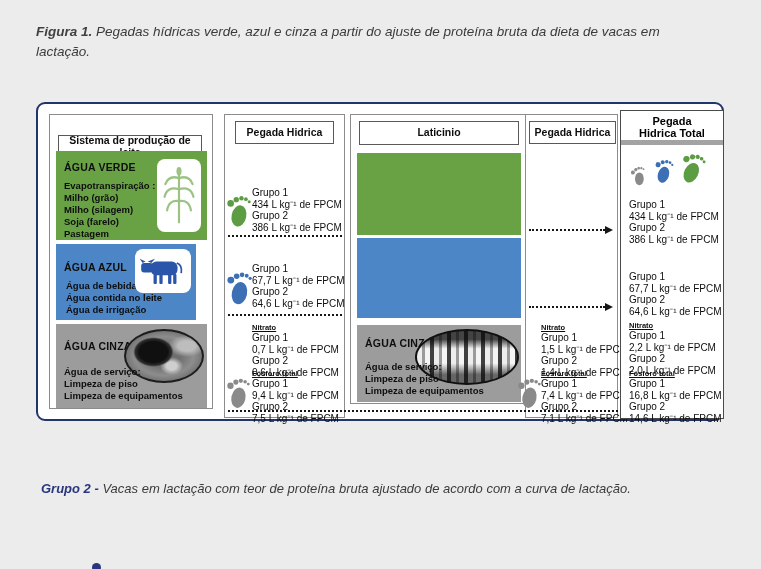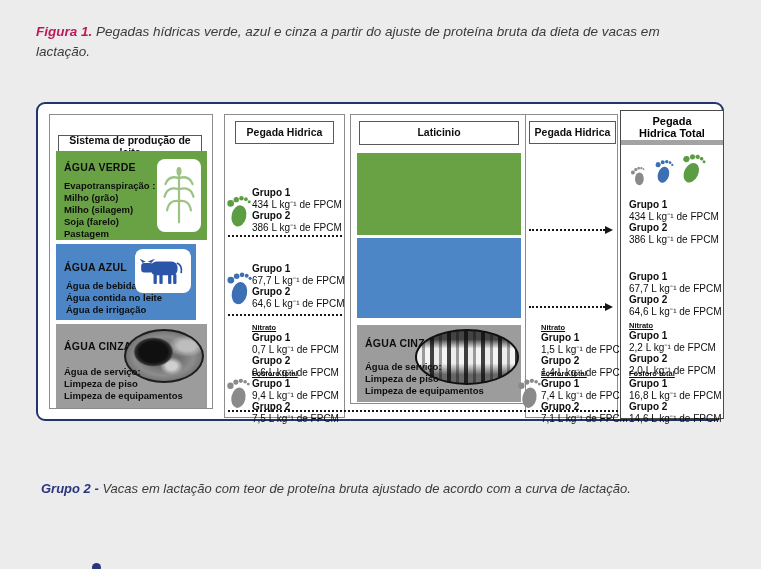--- a/index.html
+++ b/index.html
@@ -2,21 +2,21 @@
 <html><head>
 <meta charset="utf-8">
 <style>
   * { margin:0; padding:0; box-sizing:border-box; }
   html,body { width:761px; height:569px; }
   body { background:#ECECEC; font-family:"Liberation Sans", sans-serif; overflow:hidden; }
   #page { position:relative; width:761px; height:569px; background:#ECECEC; overflow:hidden; }
 
   
   .cap { position:absolute; font-style:italic; font-size:13.5px; color:#3B3B3B; line-height:1.45; }
-  .cap .blue { color:#be185d; font-weight:bold; }
+  .cap .blue { color:#404040; font-weight:bold; }
   .fnote { position:absolute; font-style:italic; font-size:13px; color:#3B3B3B; white-space:nowrap; }
   .fnote .blue { color:#29357E; font-weight:bold; }
 
   
   #diagram { position:absolute; left:36px; top:102px; width:688px; height:319px;
              background:#FFFFFF; border:2.5px solid #22356B; border-radius:9px; }
 
   .colbox { position:absolute; background:#fff; border:1px solid #8C8C8C; }
   .hdrbox { position:absolute; background:#fff; border:1px solid #595959; font-weight:bold;
             font-size:10.5px; color:#0E0E0E; display:flex; align-items:center; justify-content:center;
@@ -26,21 +26,21 @@
   .panel .ptitle { font-weight:bold; font-size:10.5px; letter-spacing:.2px; }
   .panel .pline  { font-weight:bold; font-size:9.5px; line-height:12px; }
   .panel-green { background:#69A244; }
   .panel-blue  { background:#4C86C6; }
   .panel-gray  { background:#9C9C9C; }
 
   .whitecard { position:absolute; background:#fff; border-radius:8px; display:flex;
                align-items:center; justify-content:center; }
 
   .grp { position:absolute; font-size:10px; line-height:11.5px; color:#0E0E0E; white-space:nowrap; }
-  .grp b { display:block; font-weight:bold; }
+  .grp b { display:block; font-weight:normal; }
   .grp span { display:block; }
   .tiny { position:absolute; font-size:7.5px; font-weight:bold; text-decoration:underline;
           color:#0E0E0E; white-space:nowrap; }
 
   .dotline { position:absolute; border-top:2.5px dotted #161616; }
   .ah { position:absolute; width:0; height:0; border-left:8px solid #161616;
         border-top:4.5px solid transparent; border-bottom:4.5px solid transparent; }
 
   .foot { position:absolute; }
 

